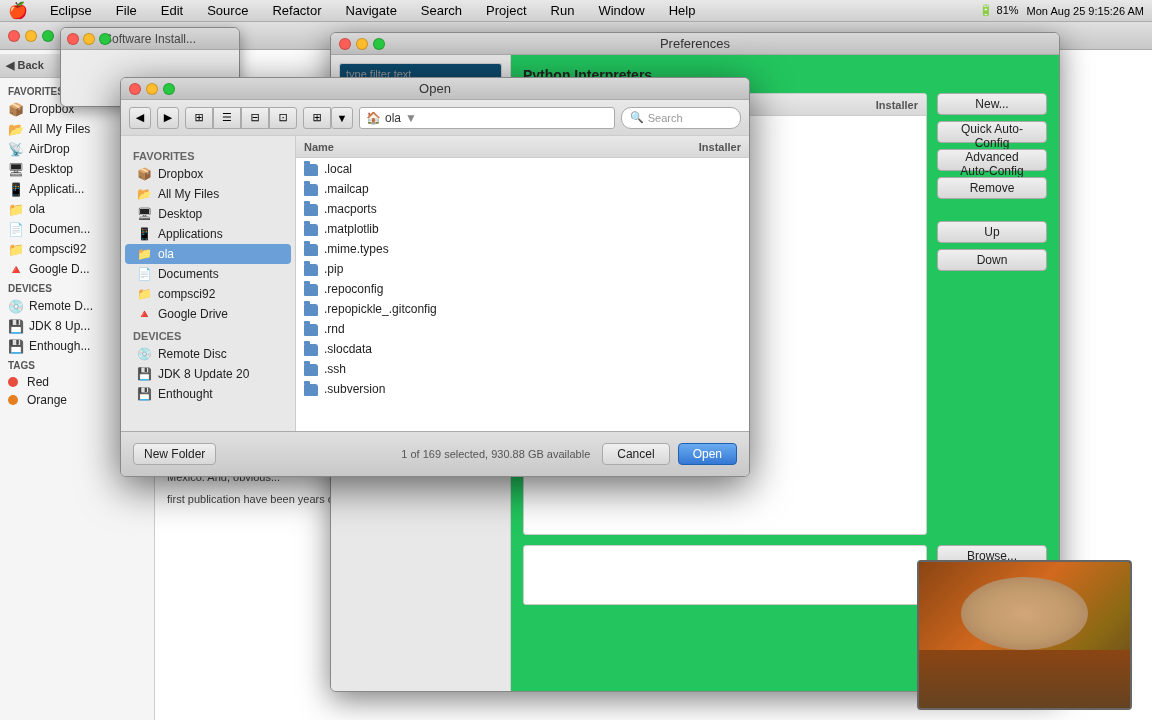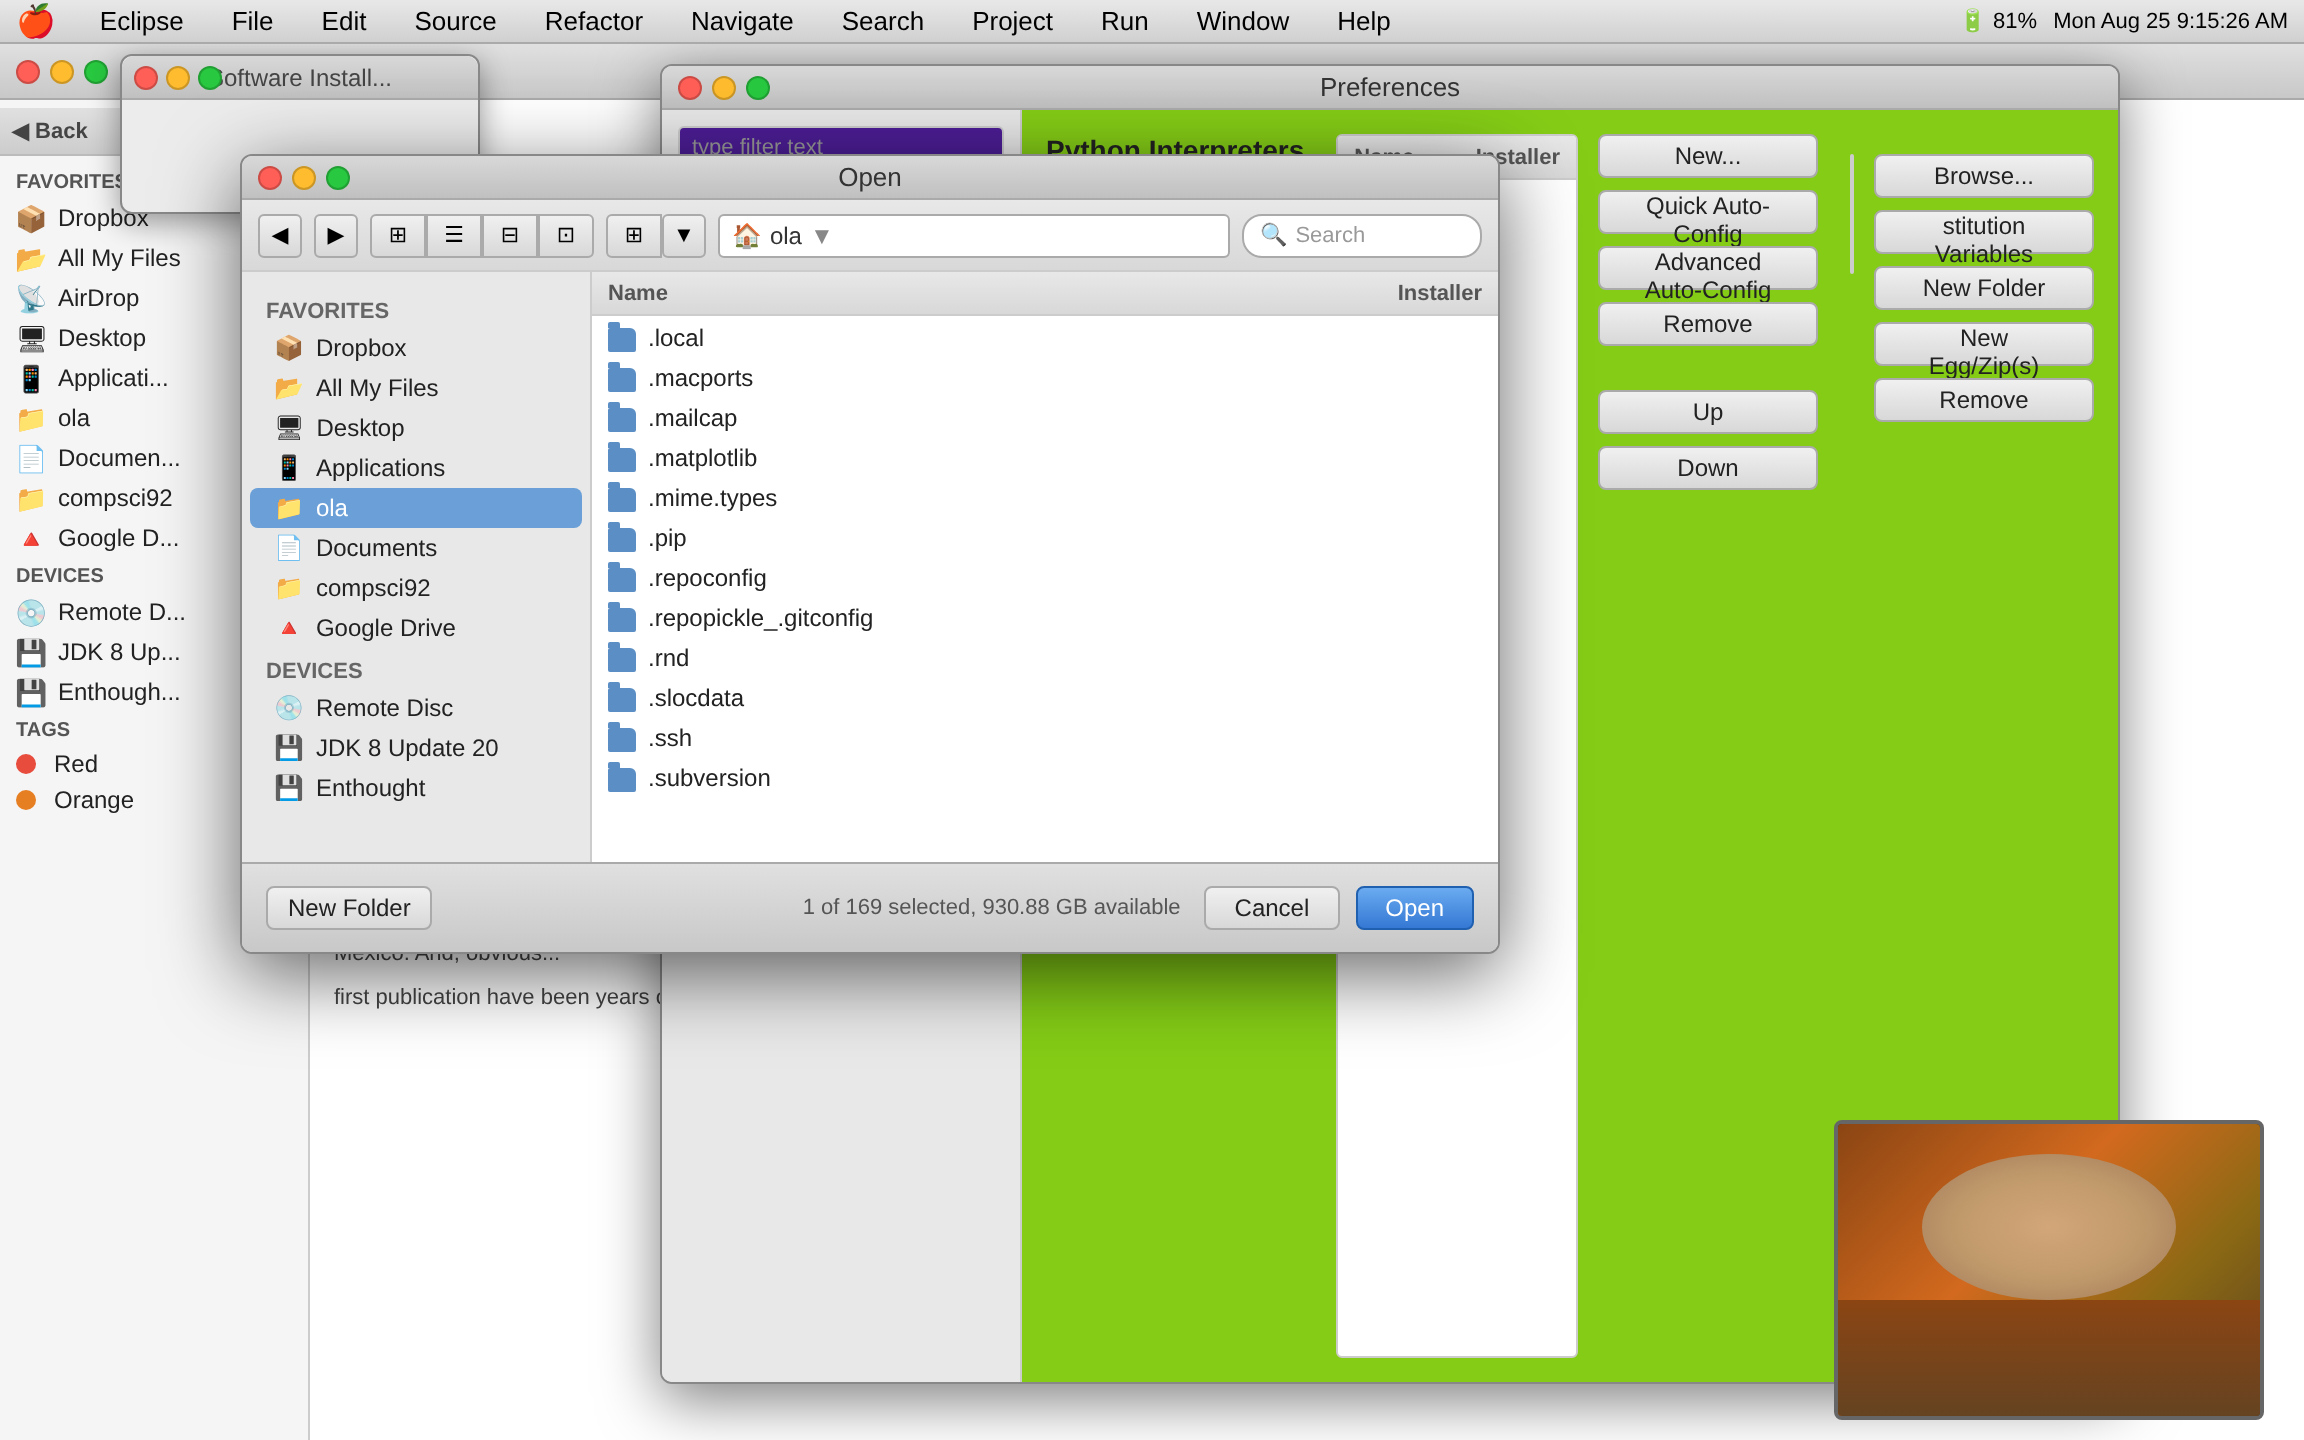--- a/index.html
+++ b/index.html
@@ -568,28 +568,28 @@
       <div class="window-buttons">
         <div class="win-btn close"></div>
         <div class="win-btn min"></div>
         <div class="win-btn max"></div>
       </div>
       <span>Preferences</span>
     </div>
     <div style="display:flex; flex:1; overflow:hidden;">
 
       <div style="width:180px; background:#e8e8e8; border-right:1px solid #ccc; padding:8px;">
-        <div style="background:#4c1d95; border:1px solid #ccc; border-radius:3px; height:22px; display:flex; align-items:center; padding:0 6px; font-size:11px; color:#999; margin-bottom:8px;">type filter text</div>
+        <div style="background:#0c4a6e; border:1px solid #ccc; border-radius:3px; height:22px; display:flex; align-items:center; padding:0 6px; font-size:11px; color:#999; margin-bottom:8px;">type filter text</div>
         <div style="padding:3px 6px; background:#3478d4; color:#fff; border-radius:3px; font-size:12px;">
           <span>▶ </span>
           <span>General</span>
         </div>
       </div>
 
-      <div style="flex:1; background:#84cc16; padding:12px; display:flex; gap:16px;">
+      <div style="flex:1; background:#22c55e; padding:12px; display:flex; flex-direction:column;">
         <div style="font-size:14px; font-weight:bold; margin-bottom:10px; color:#222;">Python Interpreters</div>
         <div style="display:flex; gap:10px; flex:1;">
           <div style="flex:1; background:#fff; border:1px solid #ccc; border-radius:3px; overflow:hidden; position:relative;">
             <div style="height:22px; background:linear-gradient(to bottom,#e8e8e8,#d8d8d8); border-bottom:1px solid #ccc; display:flex; align-items:center; padding:0 8px; font-size:11px; font-weight:bold; color:#555;">
               <span>Name</span>
               <span style="margin-left:auto;">Installer</span>
             </div>
           </div>
           <div style="display:flex; flex-direction:column; gap:6px; width:110px;">
             <button class="dialog-btn">New...</button>
@@ -703,25 +703,25 @@
           <span>Name</span>
           <span style="margin-left:auto;">Installer</span>
         </div>
         <div id="file-list-items">
             <div class="file-item">
               <div class="file-icon-sm"></div>
               <span>.local</span>
             </div>
             <div class="file-item">
               <div class="file-icon-sm"></div>
+              <span>.mailcap</span>
+            </div>
+            <div class="file-item">
+              <div class="file-icon-sm"></div>
               <span>.macports</span>
-            </div>
-            <div class="file-item">
-              <div class="file-icon-sm"></div>
-              <span>.mailcap</span>
             </div>
             <div class="file-item">
               <div class="file-icon-sm"></div>
               <span>.matplotlib</span>
             </div>
             <div class="file-item">
               <div class="file-icon-sm"></div>
               <span>.mime.types</span>
             </div>
             <div class="file-item">

